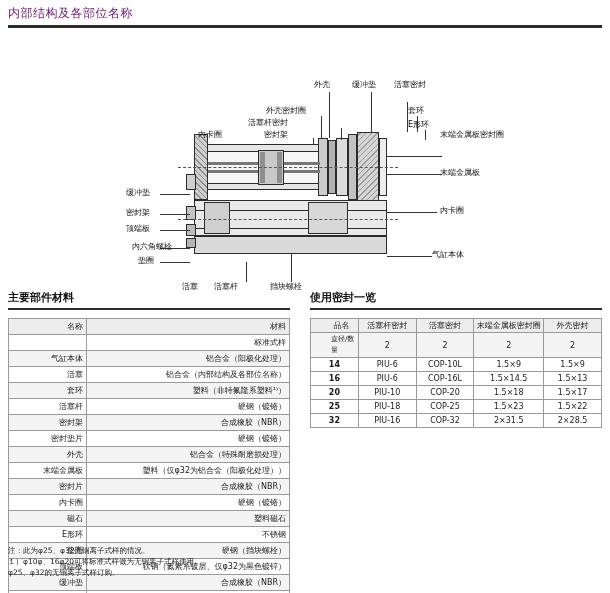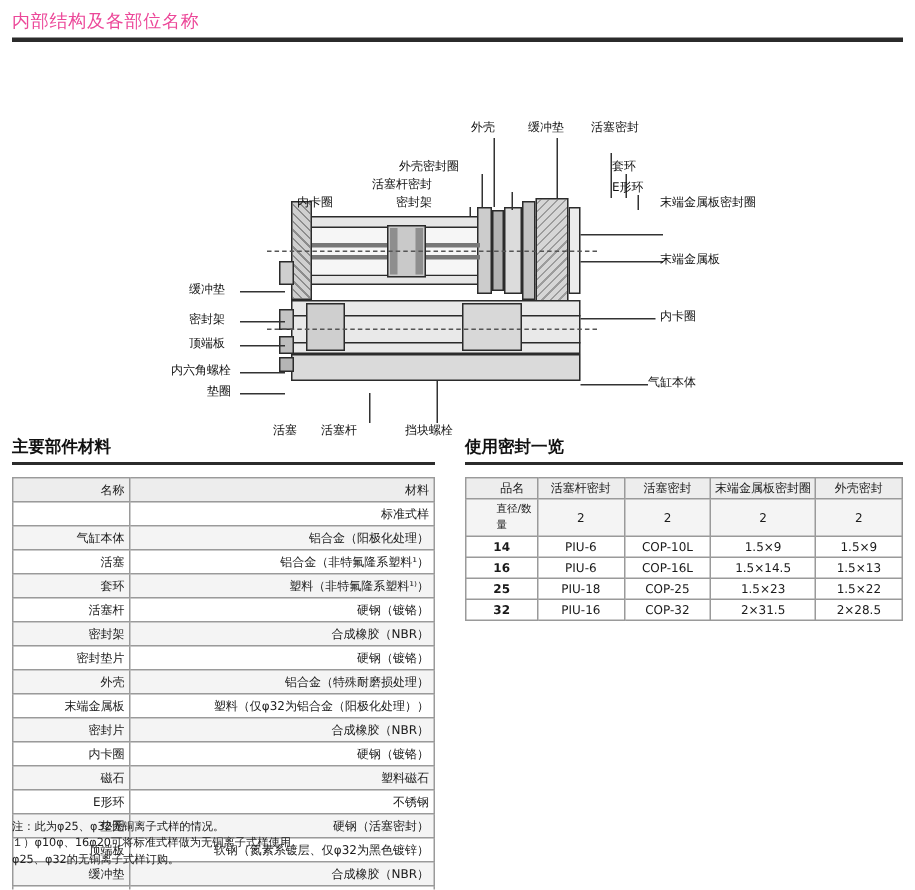--- a/index.html
+++ b/index.html
@@ -16,23 +16,24 @@
   }
   .page { position: relative; width: 610px; height: 593px; }
 
   
   .title-bar {
     position: absolute;
     left: 8px; top: 6px; width: 594px; height: 22px;
   }
   .title-bar .title-text {
     font-size: 12px;
-    color: #ec4899;
+    color: #701a75;
     letter-spacing: 0.5px;
     line-height: 16px;
+    font-family: Liberation Mono, monospace;
   }
   .title-rule {
     position: absolute;
     left: 0; top: 19px; width: 594px; height: 3px;
     background: #2b2b2b;
   }
 
   
   .figure {
     position: absolute;
@@ -212,21 +213,21 @@
     <div class="fig-label" style="left:256px; top:96px;">密封架</div>
     <div class="fig-label" style="left:400px; top:72px;">套环</div>
     <div class="fig-label" style="left:400px; top:86px;">E形环</div>
     <div class="fig-label" style="left:432px; top:96px;">末端金属板密封圈</div>
     <div class="fig-label" style="left:190px; top:96px;">内卡圈</div>
     <div class="fig-label" style="left:432px; top:134px;">末端金属板</div>
     <div class="fig-label" style="left:432px; top:172px;">内卡圈</div>
     <div class="fig-label" style="left:118px; top:154px;">缓冲垫</div>
     <div class="fig-label" style="left:118px; top:174px;">密封架</div>
     <div class="fig-label" style="left:118px; top:190px;">顶端板</div>
-    <div class="fig-label" style="left:106px; top:208px;">内六角螺栓</div>
+    <div class="fig-label" style="left:124px; top:208px;">内六角螺栓</div>
     <div class="fig-label" style="left:130px; top:222px;">垫圈</div>
     <div class="fig-label" style="left:206px; top:248px;">活塞杆</div>
     <div class="fig-label" style="left:262px; top:248px;">挡块螺栓</div>
     <div class="fig-label" style="left:174px; top:248px;">活塞</div>
     <div class="fig-label" style="left:424px; top:216px;">气缸本体</div>
   </div>
 
   <div class="sec-head" style="left:8px; top:290px;">主要部件材料</div>
   <div class="sec-rule" style="left:8px; top:308px; width:282px;"></div>
 
@@ -244,21 +245,21 @@
       <tr>
         <td class="name-col"></td>
         <td>标准式样</td>
       </tr>
       <tr class="alt">
         <td class="name-col">气缸本体</td>
         <td>铝合金（阳极化处理）</td>
       </tr>
       <tr>
         <td class="name-col">活塞</td>
-        <td>铝合金（非特氟隆系塑料¹）</td>
+        <td>铝合金（内部结构及各部位名称）</td>
       </tr>
       <tr class="alt">
         <td class="name-col">套环</td>
         <td>塑料（非特氟隆系塑料¹⁾）</td>
       </tr>
       <tr>
         <td class="name-col">活塞杆</td>
         <td>硬钢（镀铬）</td>
       </tr>
       <tr class="alt">
@@ -288,21 +289,21 @@
       <tr class="alt">
         <td class="name-col">磁石</td>
         <td>塑料磁石</td>
       </tr>
       <tr>
         <td class="name-col">E形环</td>
         <td>不锈钢</td>
       </tr>
       <tr class="alt">
         <td class="name-col">垫圈</td>
-        <td>硬钢（活塞密封）</td>
+        <td>硬钢（挡块螺栓）</td>
       </tr>
       <tr>
         <td class="name-col">顶端板</td>
         <td>软钢（氮素系镀层、仅φ32为黑色镀锌）</td>
       </tr>
       <tr class="alt">
         <td class="name-col">缓冲垫</td>
         <td>合成橡胶（NBR）</td>
       </tr>
       <tr>
@@ -342,20 +343,27 @@
         <td>1.5×9</td>
       </tr>
       <tr>
         <td class="bore">16</td>
         <td>PIU-6</td>
         <td>COP-16L</td>
         <td>1.5×14.5</td>
         <td>1.5×13</td>
       </tr>
       <tr>
+        <td class="bore">20</td>
+        <td>PIU-10</td>
+        <td>COP-20</td>
+        <td>1.5×18</td>
+        <td>1.5×17</td>
+      </tr>
+      <tr>
         <td class="bore">25</td>
         <td>PIU-18</td>
         <td>COP-25</td>
         <td>1.5×23</td>
         <td>1.5×22</td>
       </tr>
       <tr>
         <td class="bore">32</td>
         <td>PIU-16</td>
         <td>COP-32</td>

